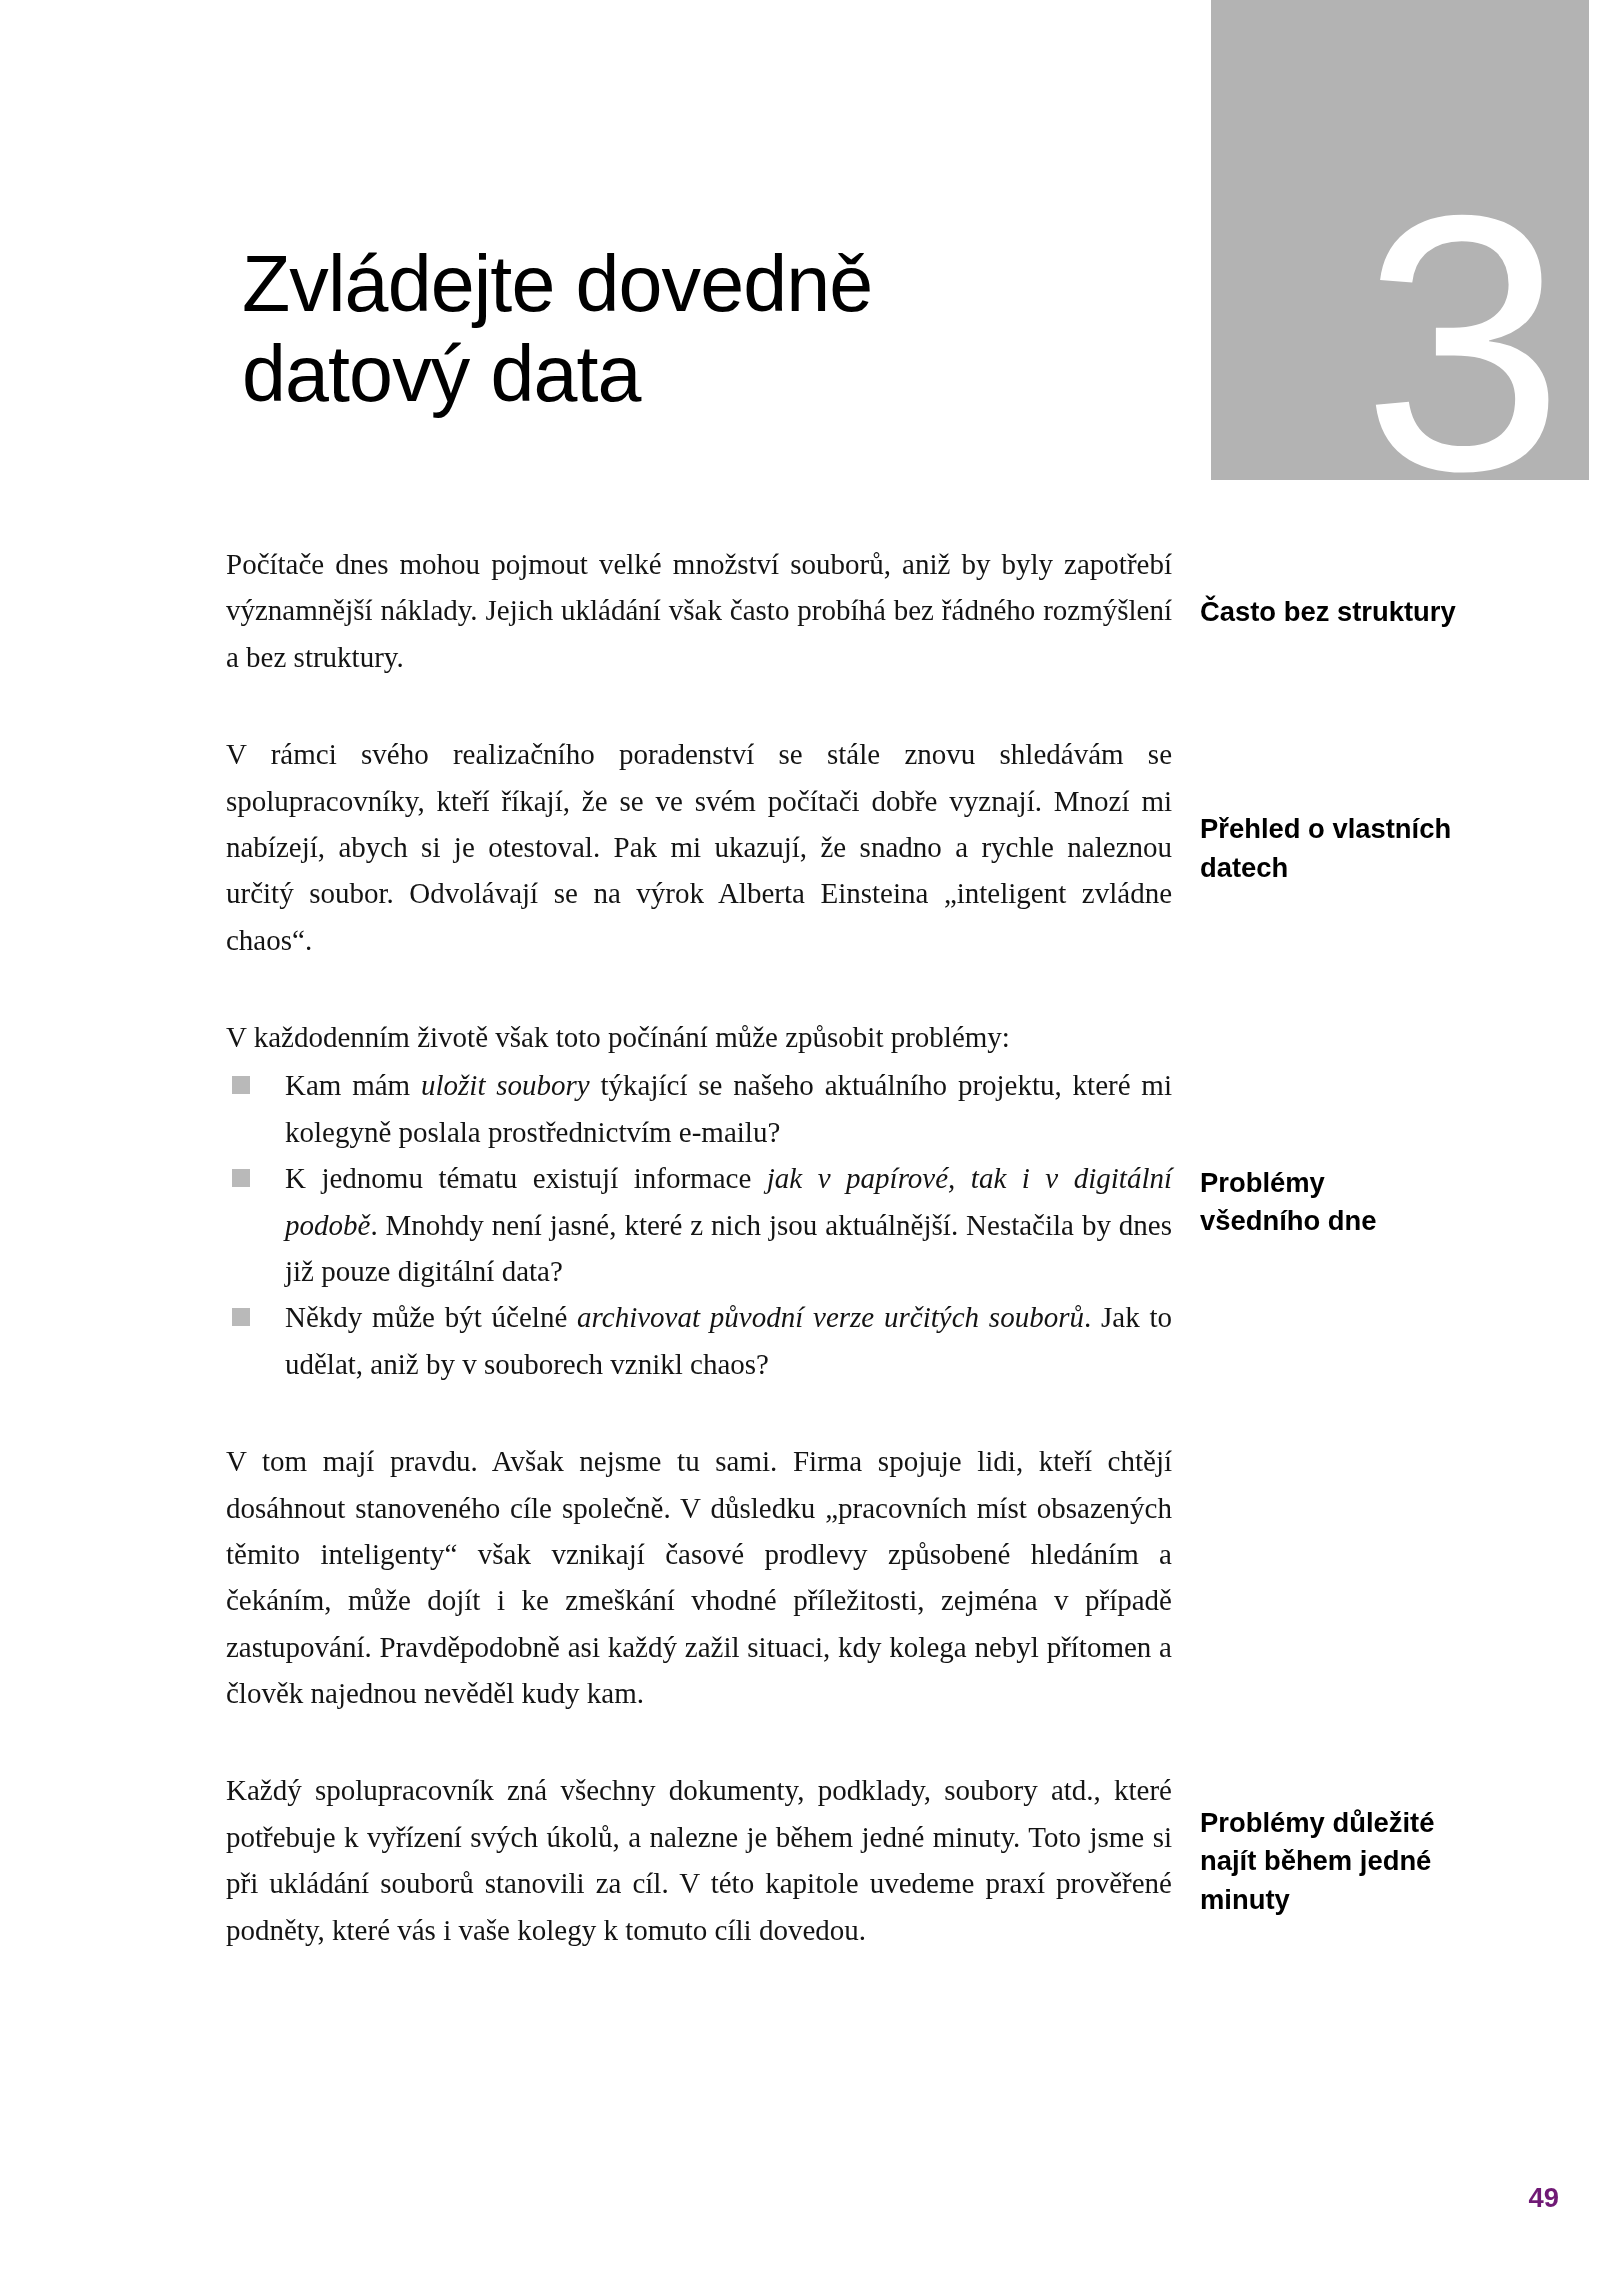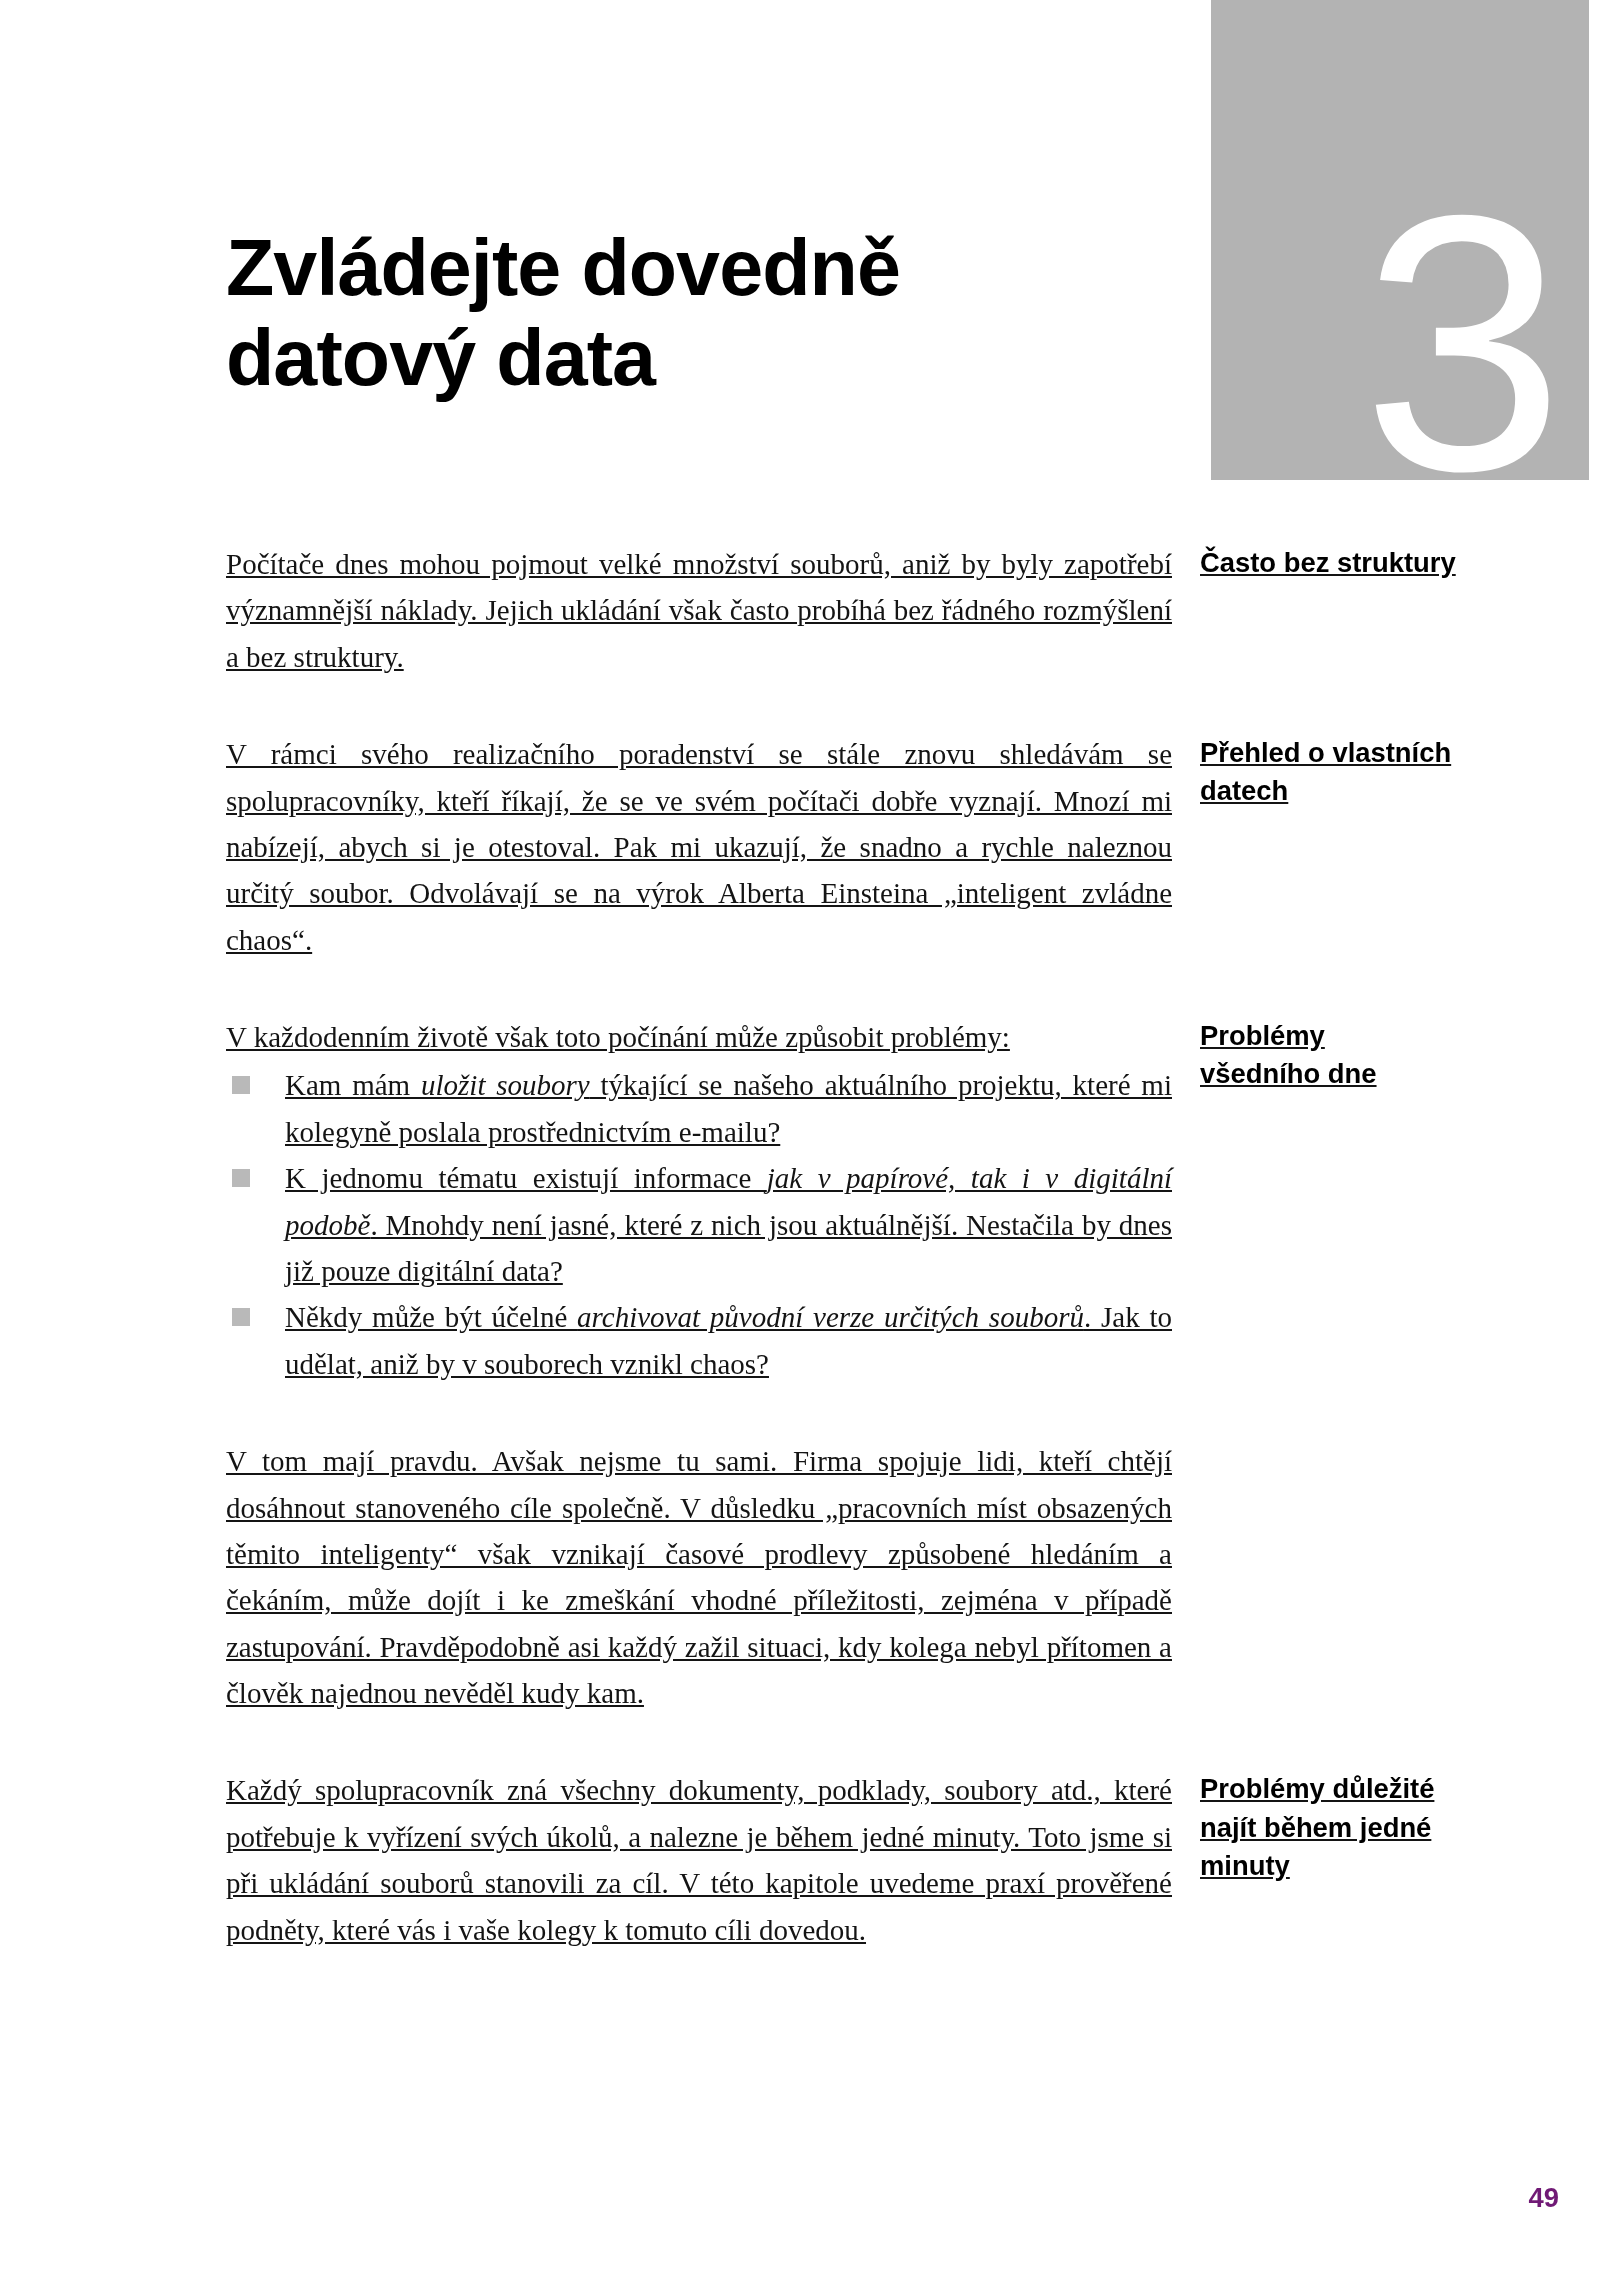--- a/index.html
+++ b/index.html
@@ -33,42 +33,41 @@
     line-height: 0.73;
     color: #ffffff;
     padding: 0 24.6px 3.8px 0;
   }
 
   
   .chapter-title {
     position: absolute;
     left: 226px;
     top: 223px;
-    margin: 0;
-    font-family: "Liberation Sans", sans-serif;
-    font-weight: 700;
+    margin: 16px;
+    font-family: "Liberation Sans", sans-serif;
+    font-weight: 400;
     font-size: 79px;
     line-height: 1.14;
     letter-spacing: -0.9px;
     color: #000000;
   }
   .chapter-title span { display: block; }
 
   
   .content {
     position: absolute;
     left: 226px;
     top: 541px;
     width: 1325px;
   }
   .row {
     display: flex;
-    align-items: flex-start;
+    align-items: center;
     margin-bottom: 51px;
-    text-decoration: underline;
   }
   .body-col { width: 946px; }
   .margin-col { width: 330px; margin-left: 28px; padding-top: 2.8px; }
 
   p.body {
     margin: 0;
     font-size: 29px;
     line-height: 1.6;
     text-align: justify;
   }

